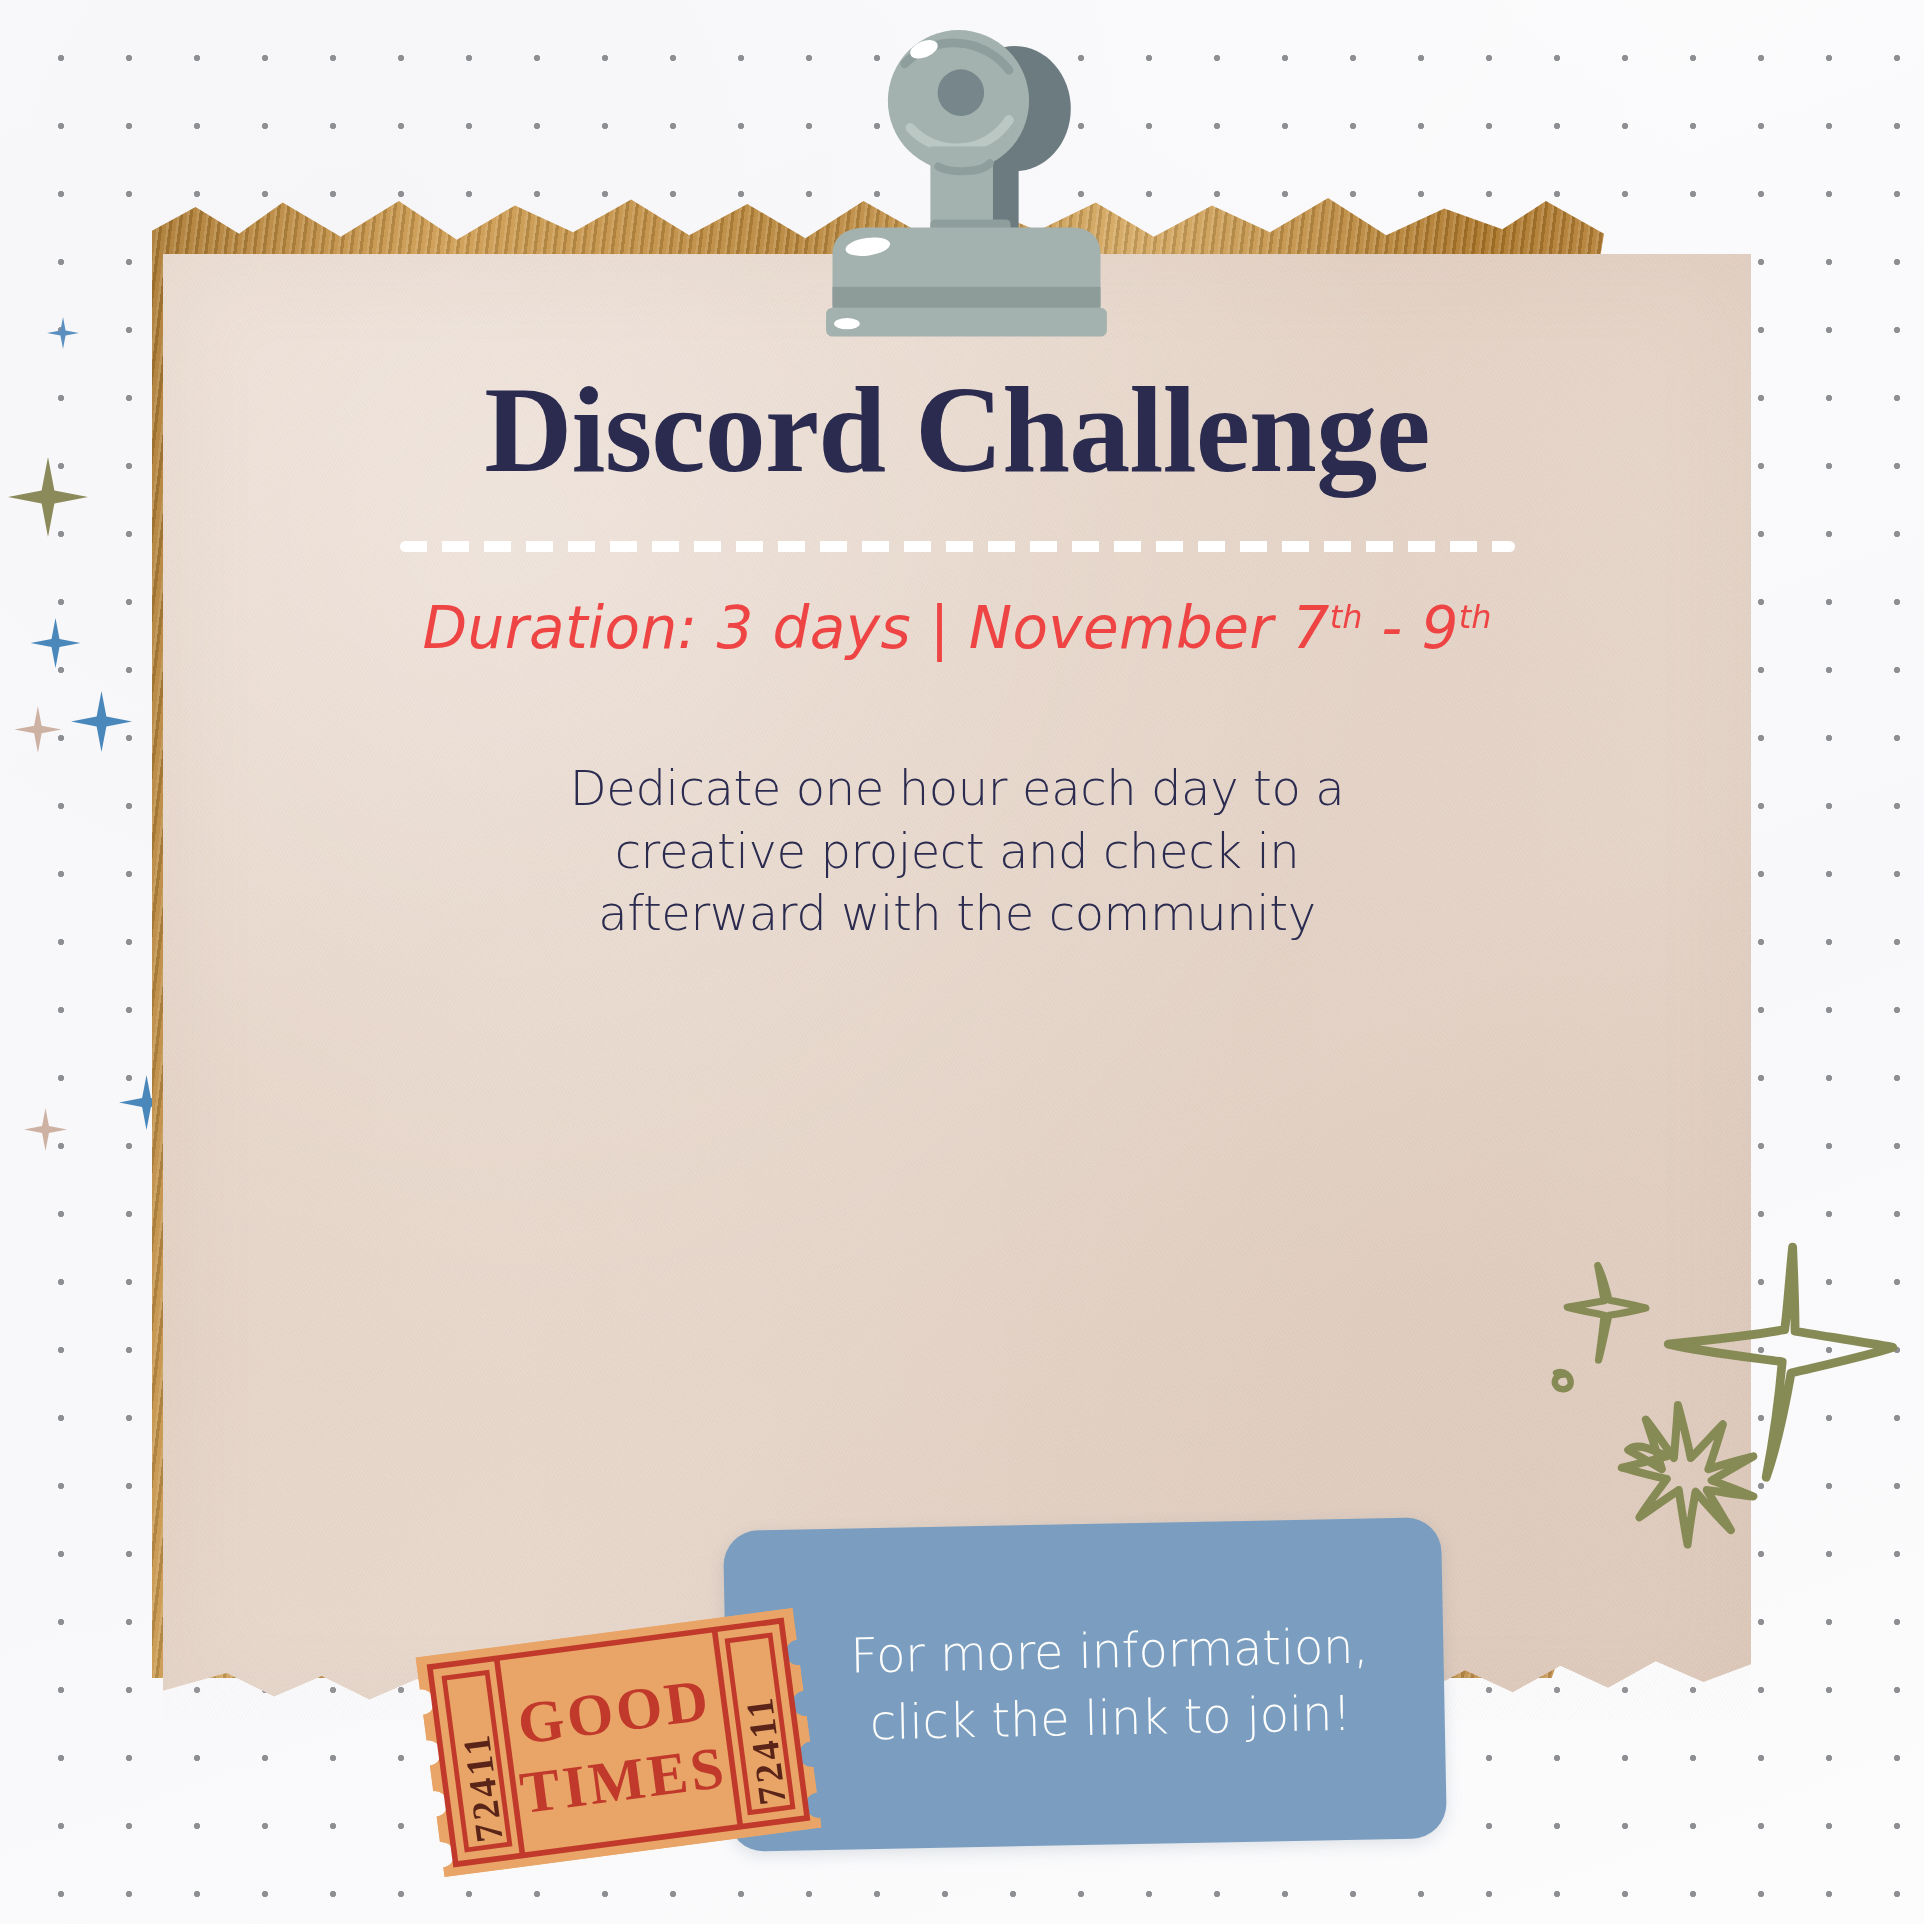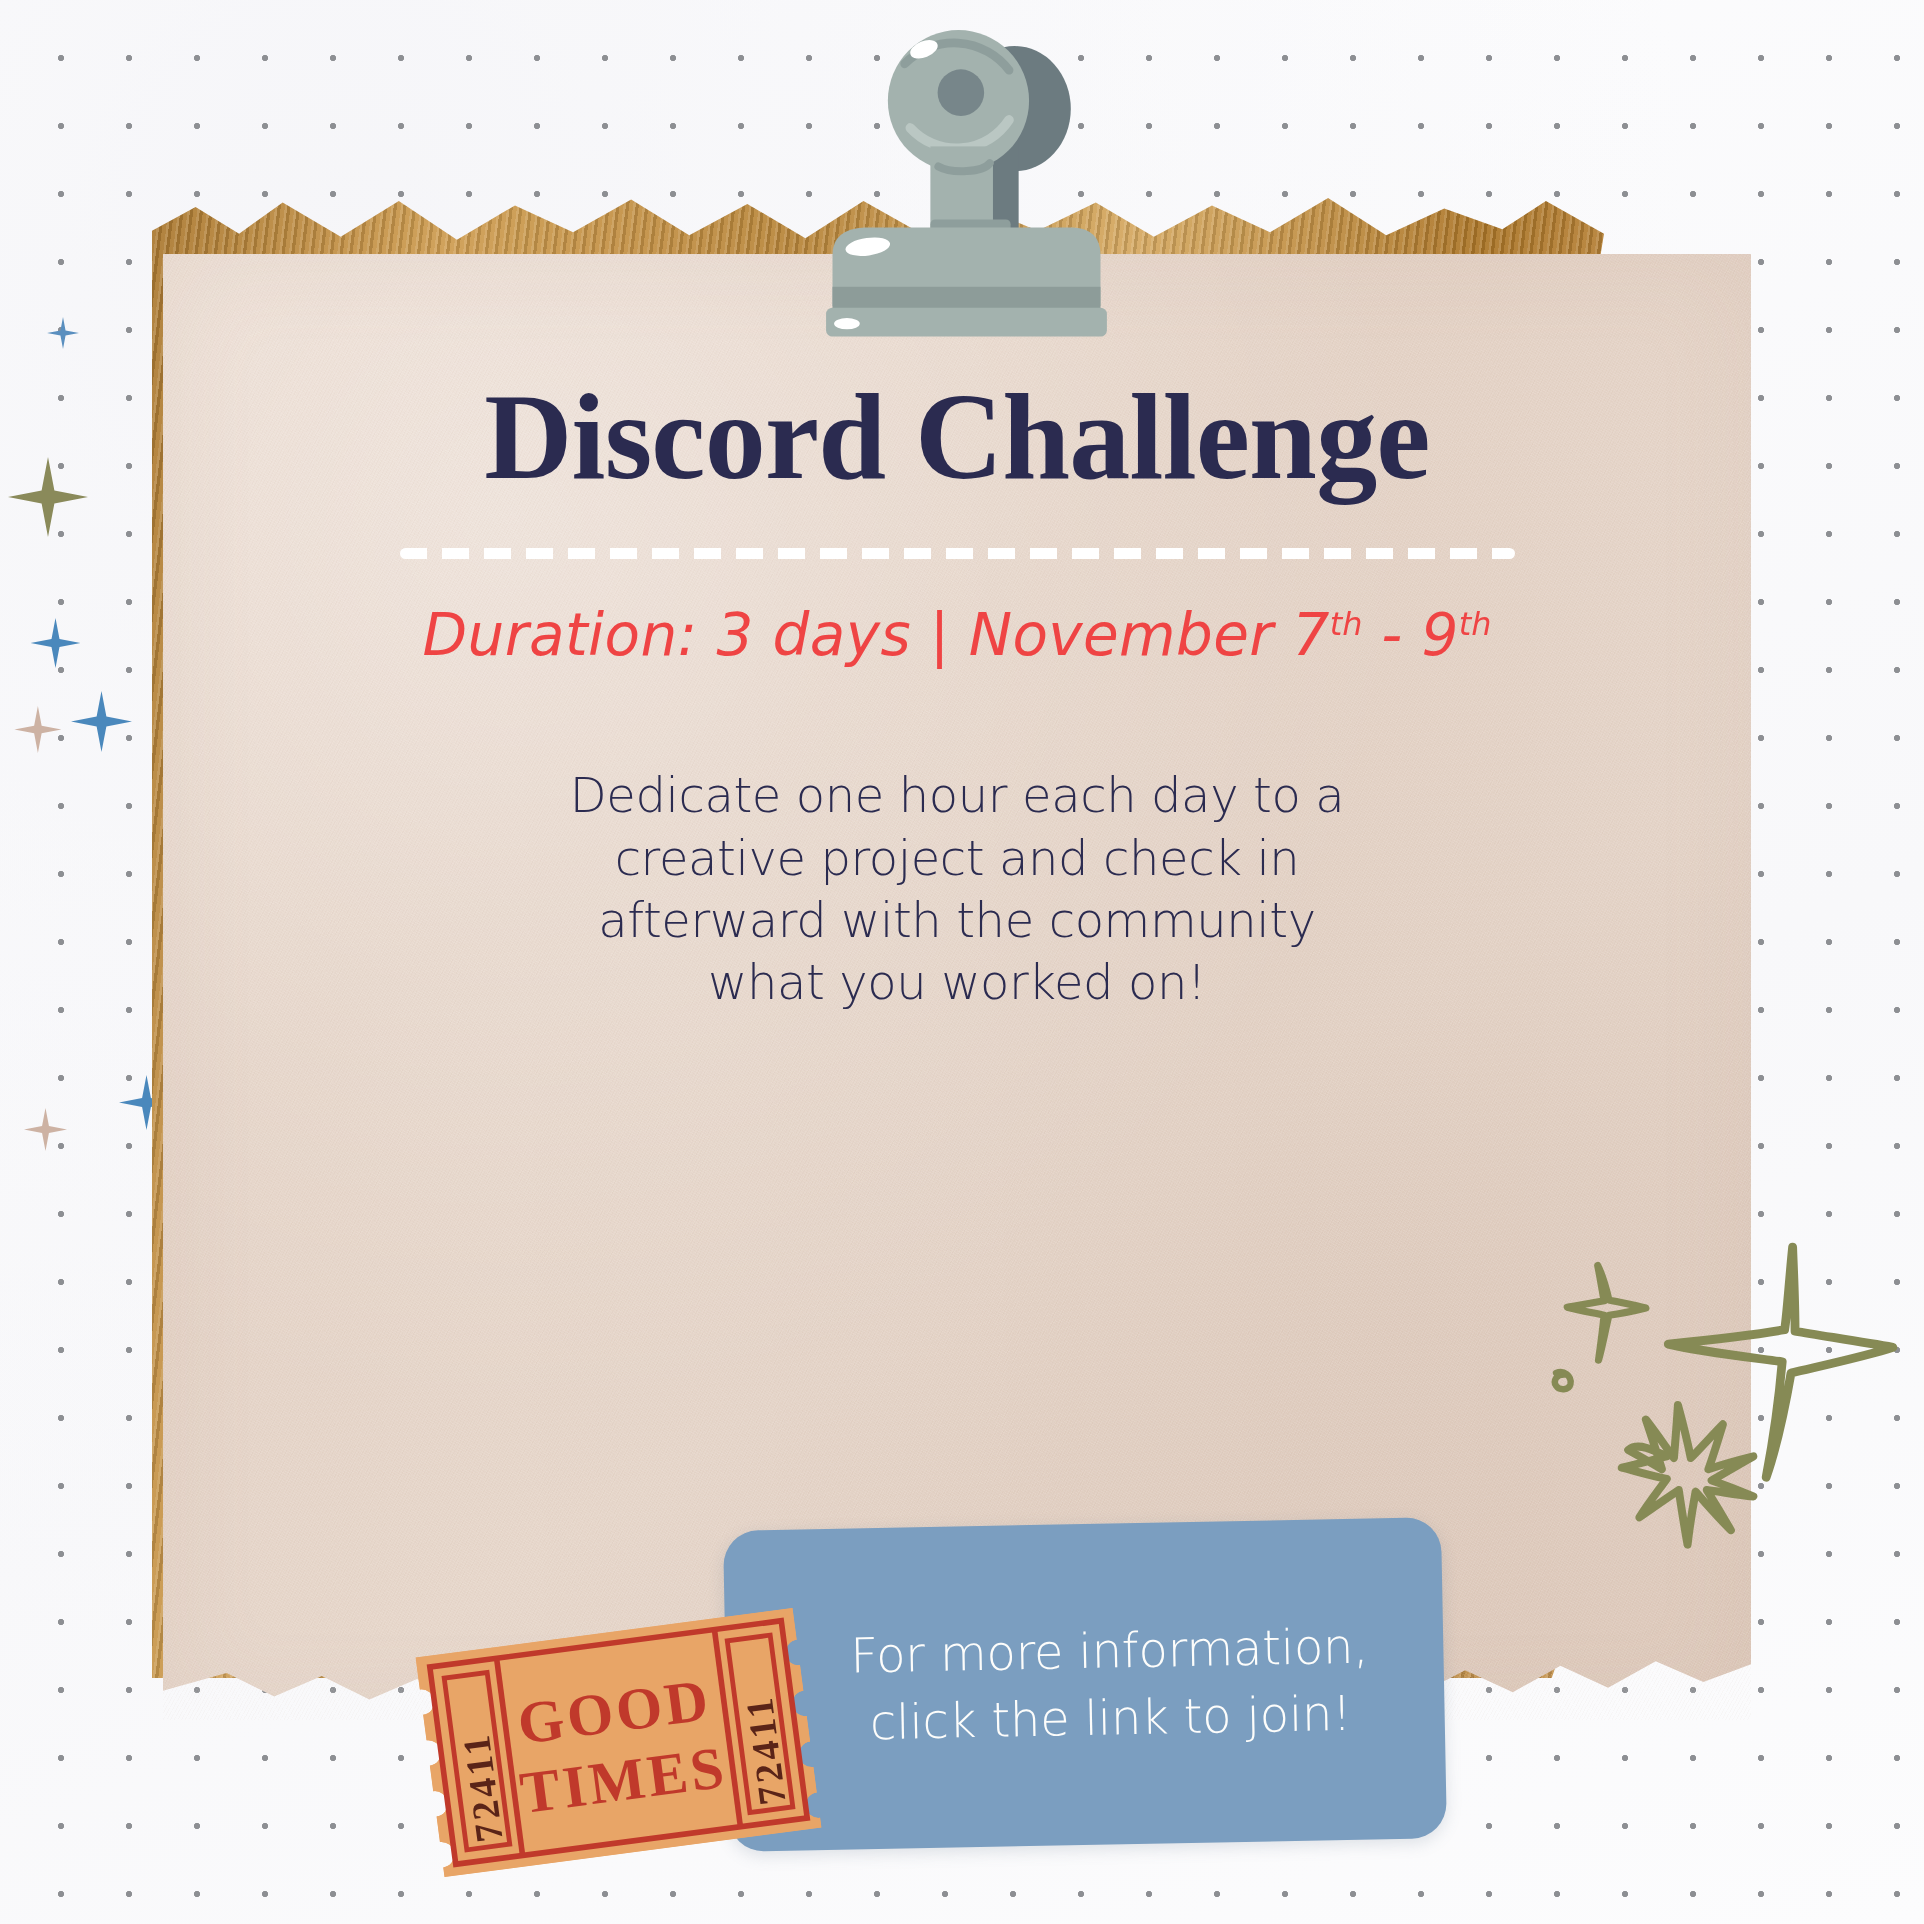--- a/index.html
+++ b/index.html
@@ -86,21 +86,21 @@
       repeating-linear-gradient(31deg, rgba(255,255,255,.22) 0 0.8px, rgba(0,0,0,0) 0.8px 2.4px),
       repeating-linear-gradient(119deg, rgba(160,130,110,.12) 0 0.8px, rgba(0,0,0,0) 0.8px 3.2px),
       repeating-linear-gradient(74deg, rgba(255,255,255,.14) 0 0.8px, rgba(0,0,0,0) 0.8px 1.6px);
   }
 
   
   #clip { position:absolute; left:818px; top:14.4px; width:305px; height:337px; z-index:9; }
 
   
   #content {
-    position:absolute; left:163px; top:265px; width:1588px; height:1466px;
+    position:absolute; left:163px; top:258px; width:1588px; height:1466px;
     z-index:6; padding:0 96px;
   }
   #title {
     font-family:"Liberation Serif", serif;
     font-size:122px; font-weight:700; color:#2b2b50;
     text-align:center; letter-spacing:-0.8px;
     margin-top:111px; line-height:1;
   }
   #subtitle {
     font-family:"Liberation Serif", serif;
@@ -206,21 +206,20 @@
   <div id="divider">
       <i></i>
     </div>
 
   <div id="duration"><span>Duration: 3 days | November </span><span>7</span><sup>th</sup><span> - </span><span>9</span><sup>th</sup></div>
 
   <div id="body-text">
     <div>Dedicate one hour each day to a</div>
     <div>creative project and check in</div>
     <div>afterward with the community</div>
-    <div>what you worked on!</div>
   </div>
 
 </div>
 
 <div id="callout">
   <div id="callout-text">
     <div>For more information,</div>
     <div>click the link to join!</div>
   </div>
 </div>

